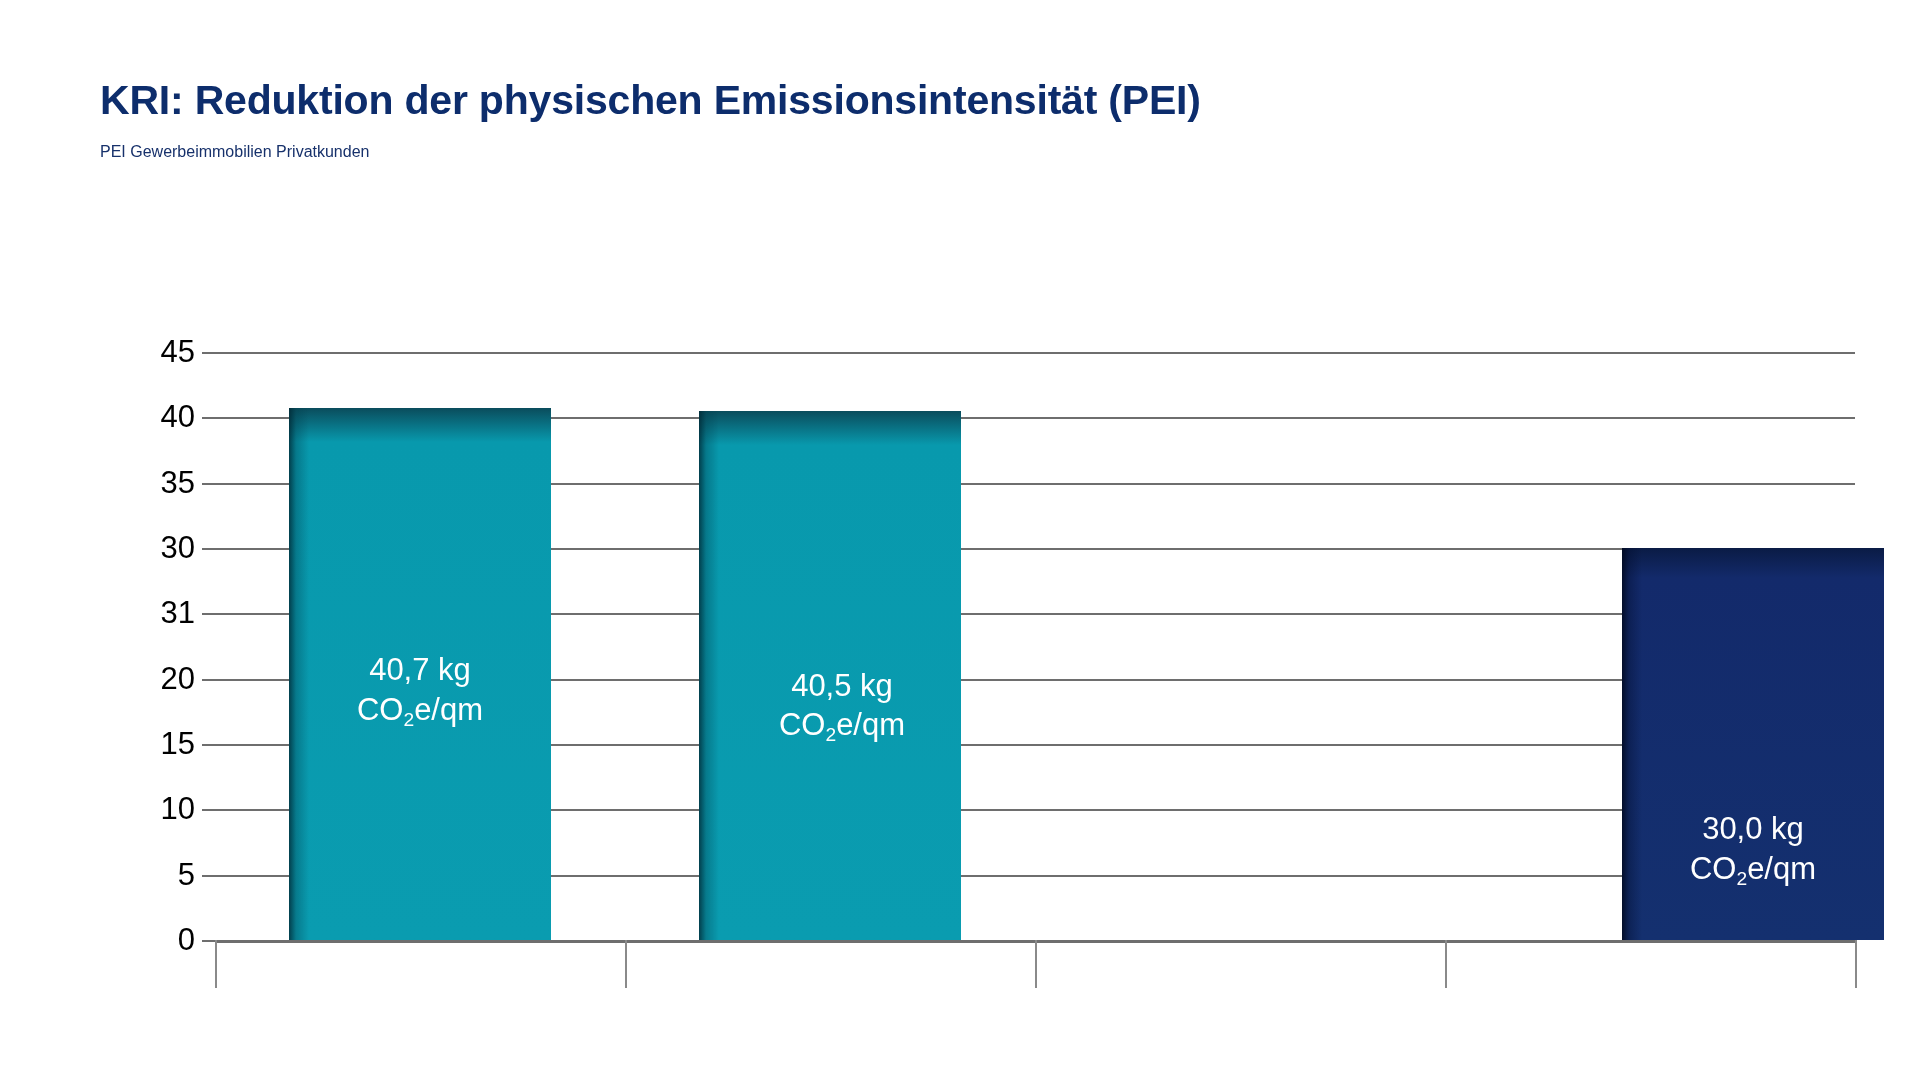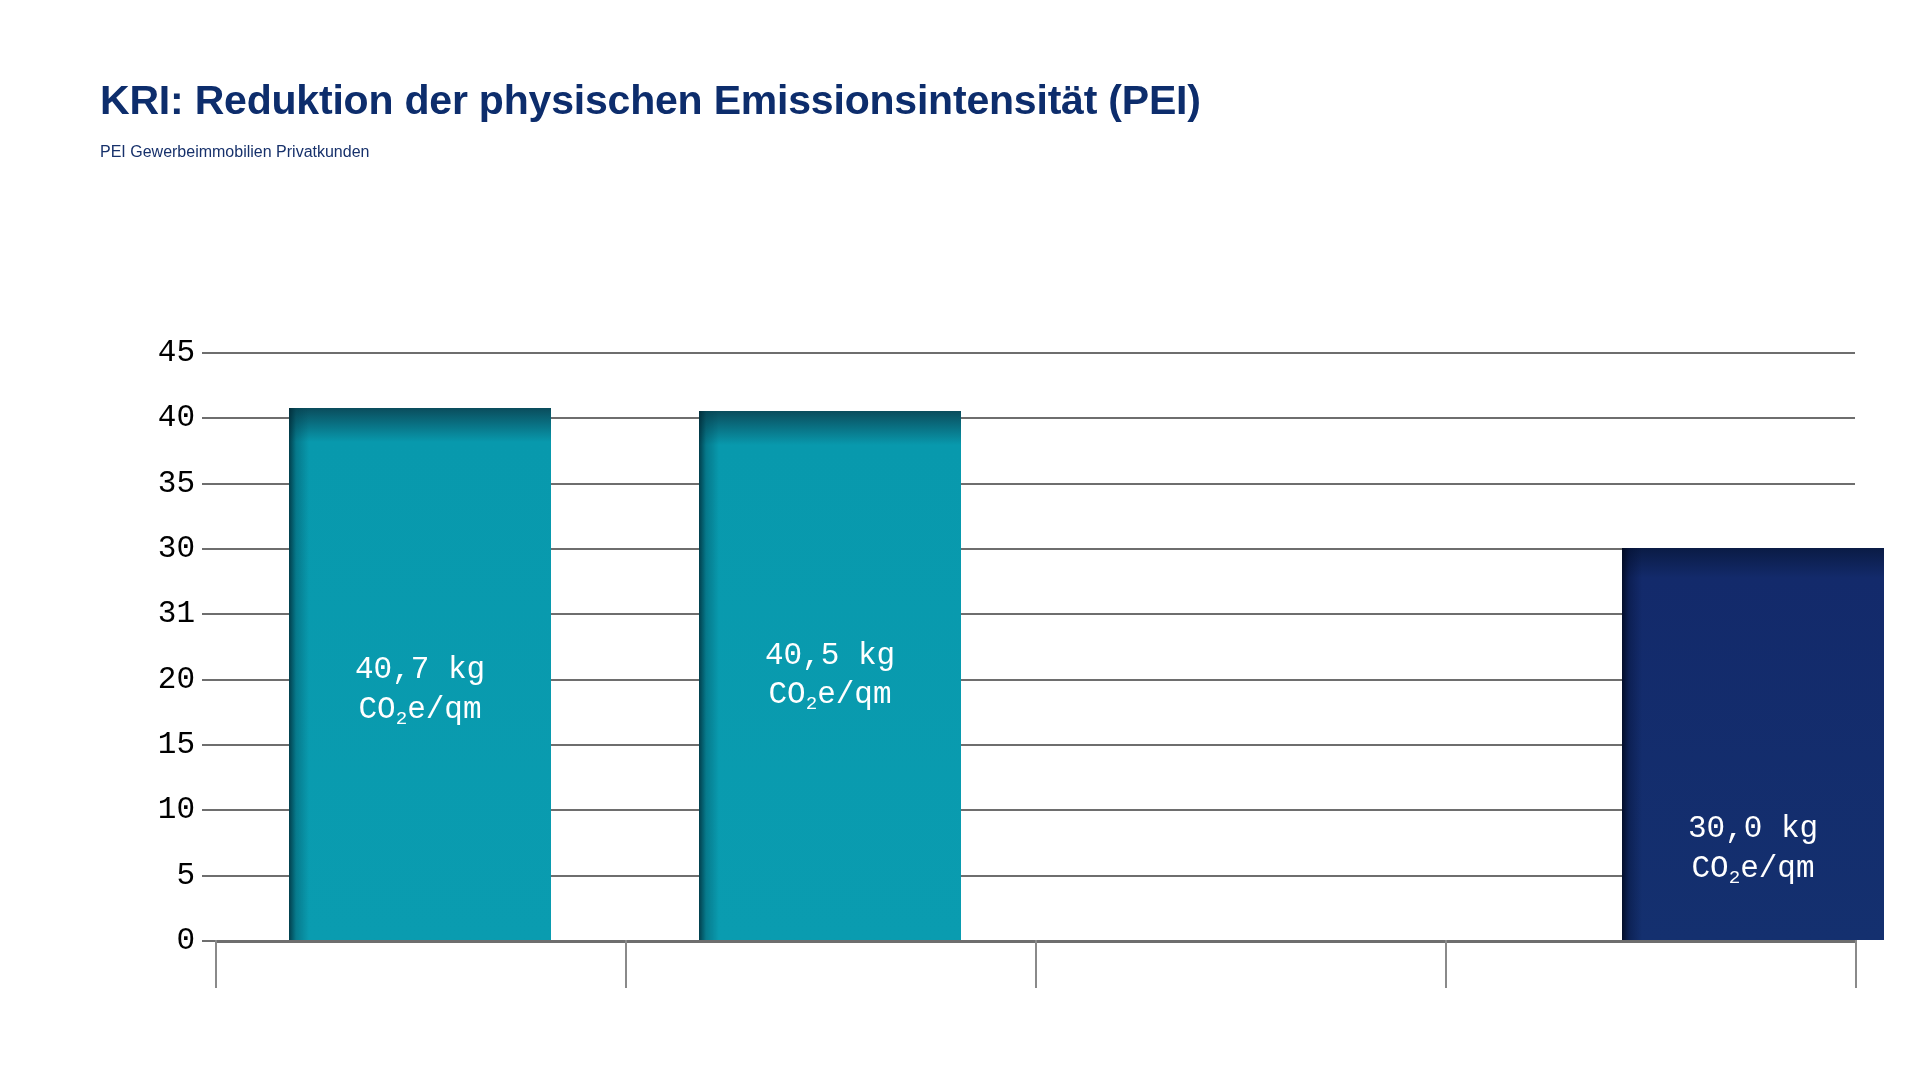--- a/index.html
+++ b/index.html
@@ -56,21 +56,20 @@
     height: 1080px;
   }
 
   
   #plot-area {
     position: absolute;
     left: 215px;
     top: 352px;
     width: 1640px;
     height: 588px;
-    font-family: Liberation Mono, monospace;
   }
 
   .gridline {
     position: absolute;
     left: 0;
     width: 100%;
     height: 0;
     border-top: 2px solid #6e6e6e;
   }
   .gridline.zero-line {
@@ -233,21 +232,21 @@
         <div class="ytick-label" style="top: 588px;">0</div>
         <div class="bar bar-teal" style="left: 74px; width: 262px; height: 531.813px;">
           <div class="bar-body"></div>
           <div class="bar-label" style="top: 241.733px;">
             <div>40,7 kg</div>
             <div>CO<span class="sub">2</span>e/qm</div>
           </div>
         </div>
         <div class="bar bar-teal" style="left: 484px; width: 262px; height: 529.2px;">
           <div class="bar-body"></div>
-          <div class="bar-label" style="top: 225px;">
+          <div class="bar-label" style="top: 255px; padding-left: 12px;">
             <div>40,5 kg</div>
             <div>CO<span class="sub">2</span>e/qm</div>
           </div>
         </div>
         <div class="bar bar-navy" style="left: 1376px; width: 262px; height: 392px; margin-left: 31px;">
           <div class="bar-body"></div>
           <div class="bar-label" style="top: 261.333px;">
             <div>30,0 kg</div>
             <div>CO<span class="sub">2</span>e/qm</div>
           </div>

